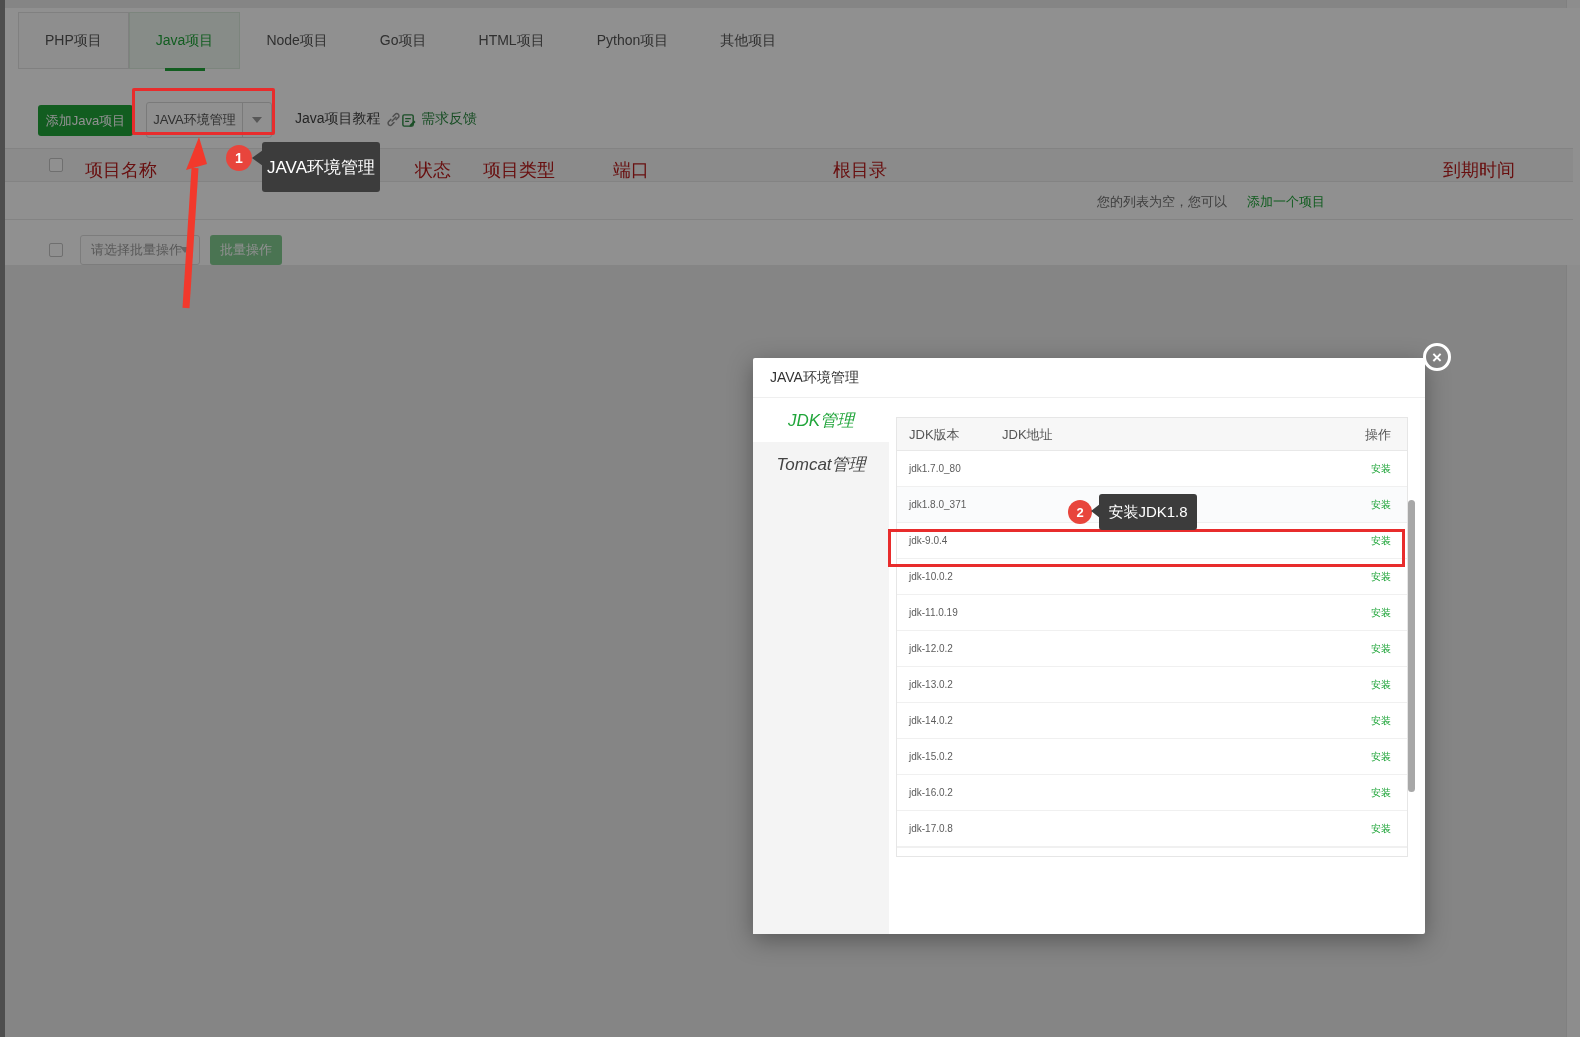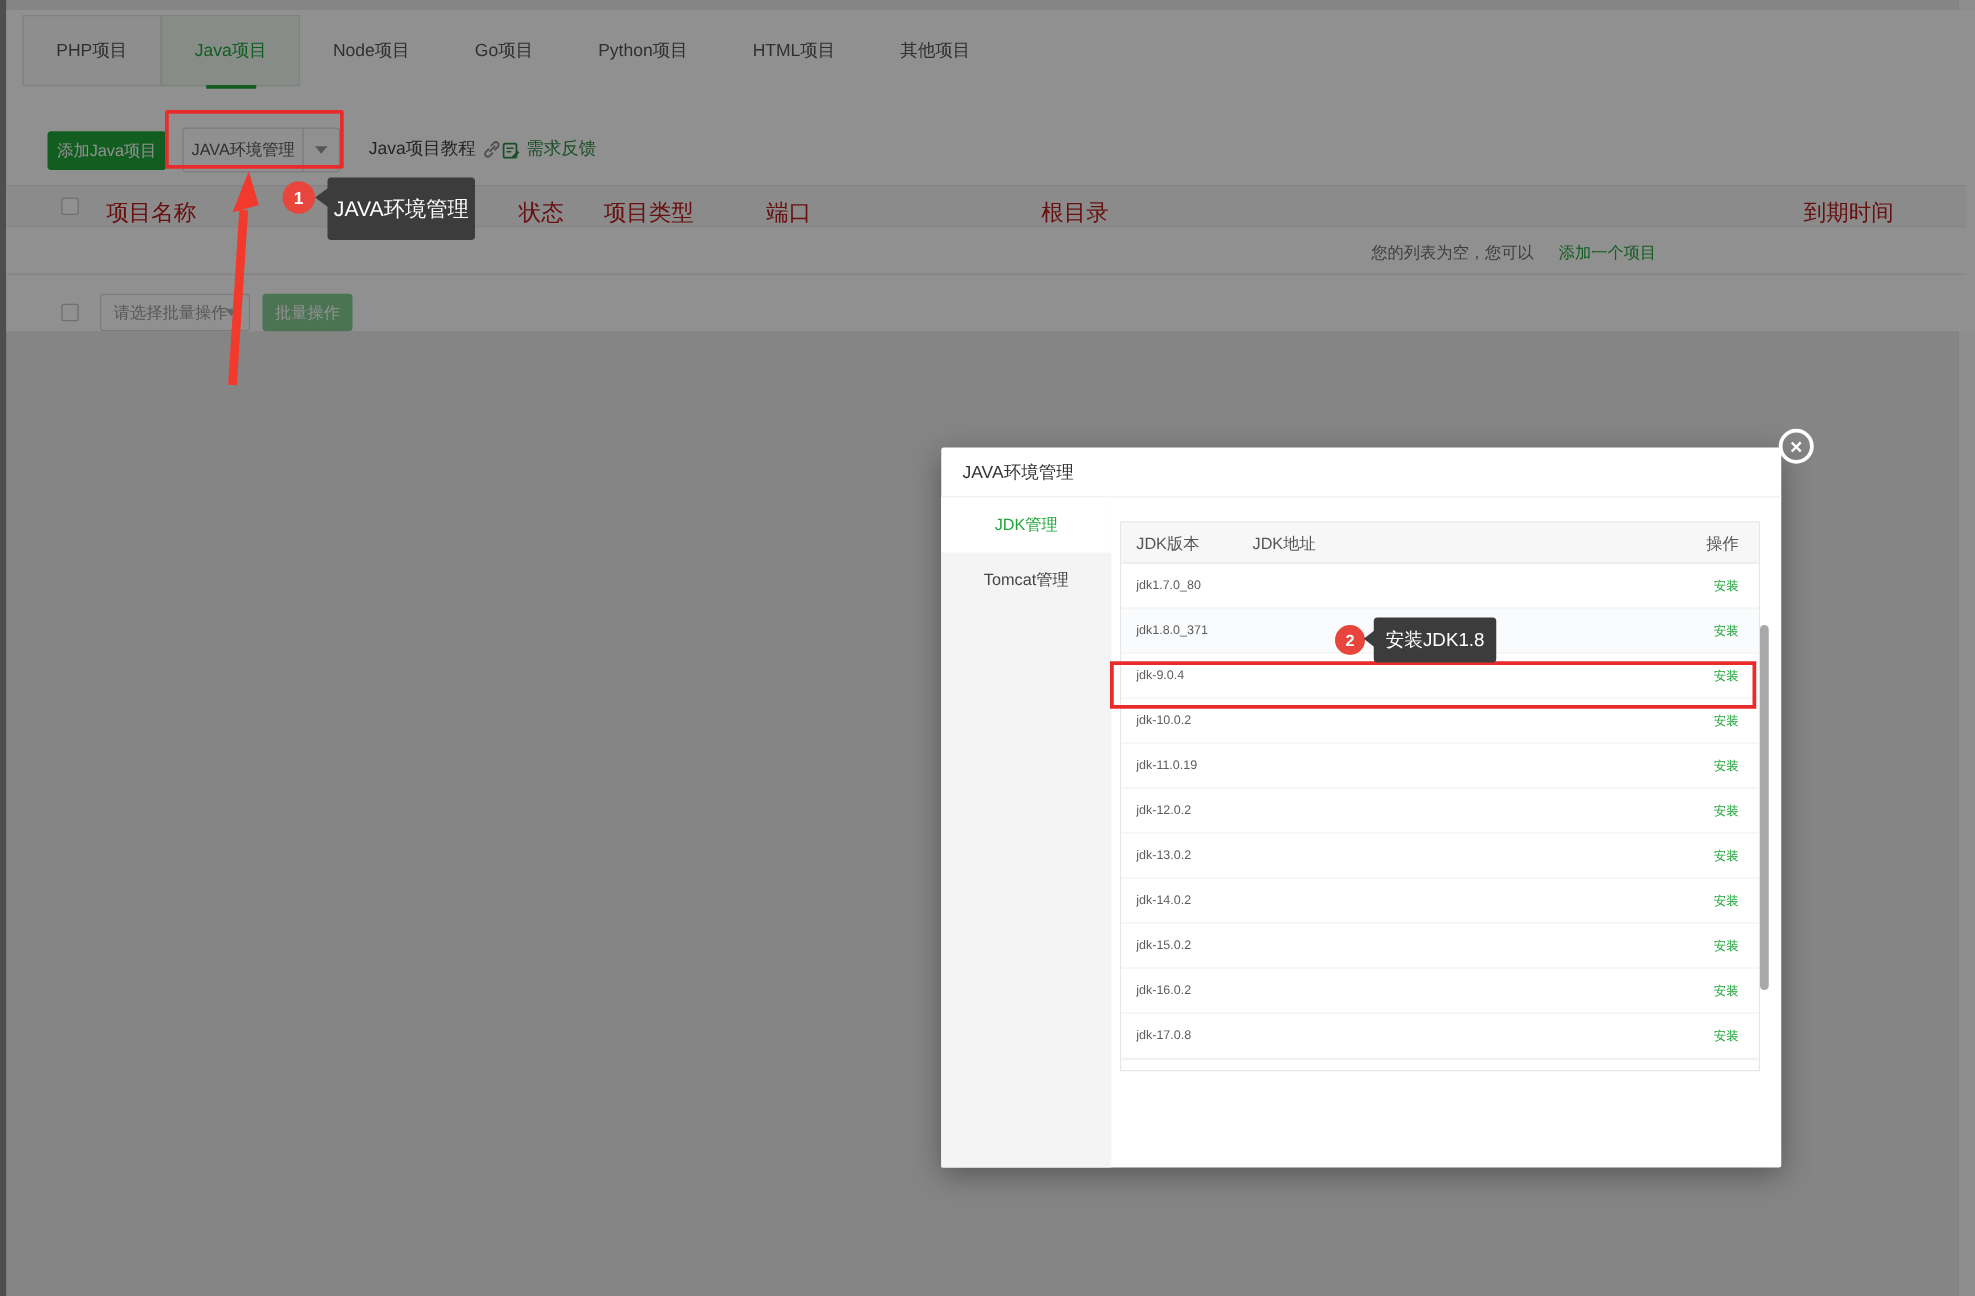--- a/index.html
+++ b/index.html
@@ -59,21 +59,21 @@
   
   .modal { position:absolute; left:753px; top:358px; width:672px; height:576px; background:#fff; z-index:20;
            border-radius:2px; box-shadow:0 6px 24px rgba(0,0,0,0.35); }
   .modal-header { height:40px; border-bottom:1px solid #efefef; display:flex; align-items:center; padding-left:17px; }
   .modal-title { font-size:14px; color:#333; }
   .modal-close { position:absolute; top:-15px; right:-26px; width:28px; height:28px; border:3px solid #fff; border-radius:50%;
                  color:#fff; font-size:17px; font-weight:bold; display:flex; align-items:center; justify-content:center;
                  cursor:pointer; line-height:1; }
   .modal-body { display:flex; height:536px; }
   .modal-side { width:136px; background:#f4f4f4; flex-shrink:0; }
-  .side-item { height:44px; display:flex; align-items:center; justify-content:center; font-size:13px; color:#444; cursor:pointer; }
+  .side-item { height:44px; display:flex; align-items:center; justify-content:center; font-size:17px; color:#444; cursor:pointer;font-style:italic; }
   .side-item.active { background:#fff; color:#20a53a; }
   .modal-main { flex:1; padding:19px 17px 0 7px; position:relative; }
   .jdk-toolbar { display:flex; justify-content:space-between; align-items:flex-start; height:42px; }
   .add-jdk-btn { width:105px; height:29px; }
   .refresh-btn { width:31px; height:31px; background:#fff; border:1px solid #dcdfe6; border-radius:4px;
                  display:flex; align-items:center; justify-content:center; cursor:pointer; }
   .jdk-table { border:1px solid #e6e6e6; height:440px; overflow:hidden; }
   .jdk-head { height:33px; background:#f7f7f7; border-bottom:1px solid #e8e8e8; position:relative; font-size:13px; color:#555; }
   .jdk-head .jh-0 { position:absolute; left:12px; top:8px; }
   .jdk-head .jh-1 { position:absolute; left:105px; top:8px; }
@@ -115,24 +115,24 @@
       <div class="tab active">
         <span>Java项目</span>
       </div>
       <div class="tab">
         <span>Node项目</span>
       </div>
       <div class="tab">
         <span>Go项目</span>
       </div>
       <div class="tab">
+        <span>HTML项目</span>
+      </div>
+      <div class="tab">
         <span>Python项目</span>
-      </div>
-      <div class="tab">
-        <span>HTML项目</span>
       </div>
       <div class="tab">
         <span>其他项目</span>
       </div>
     </div>
 
   <div class="toolbar">
     <button class="btn-green add-project-btn">添加Java项目</button>
     <div class="env-btn">
       <span class="env-label">JAVA环境管理</span>

